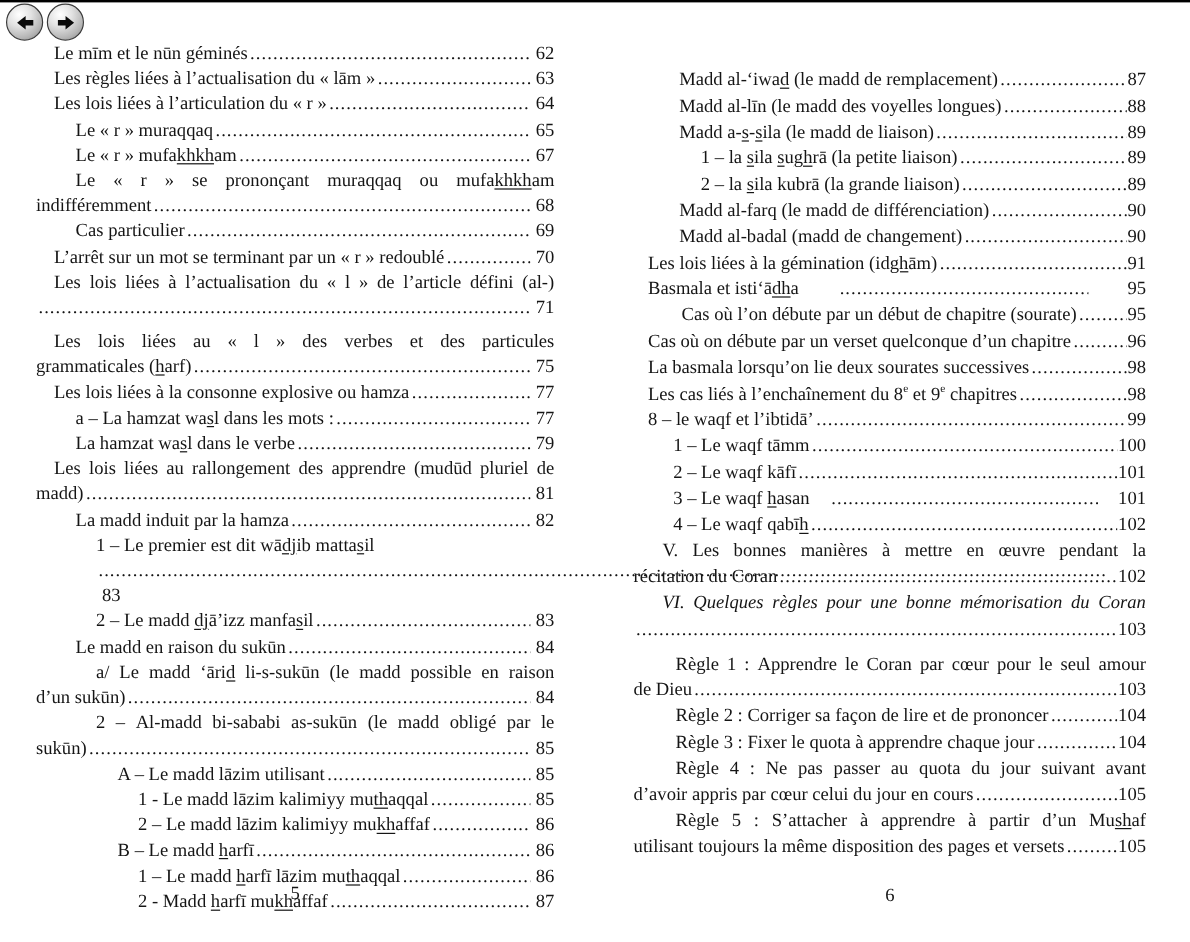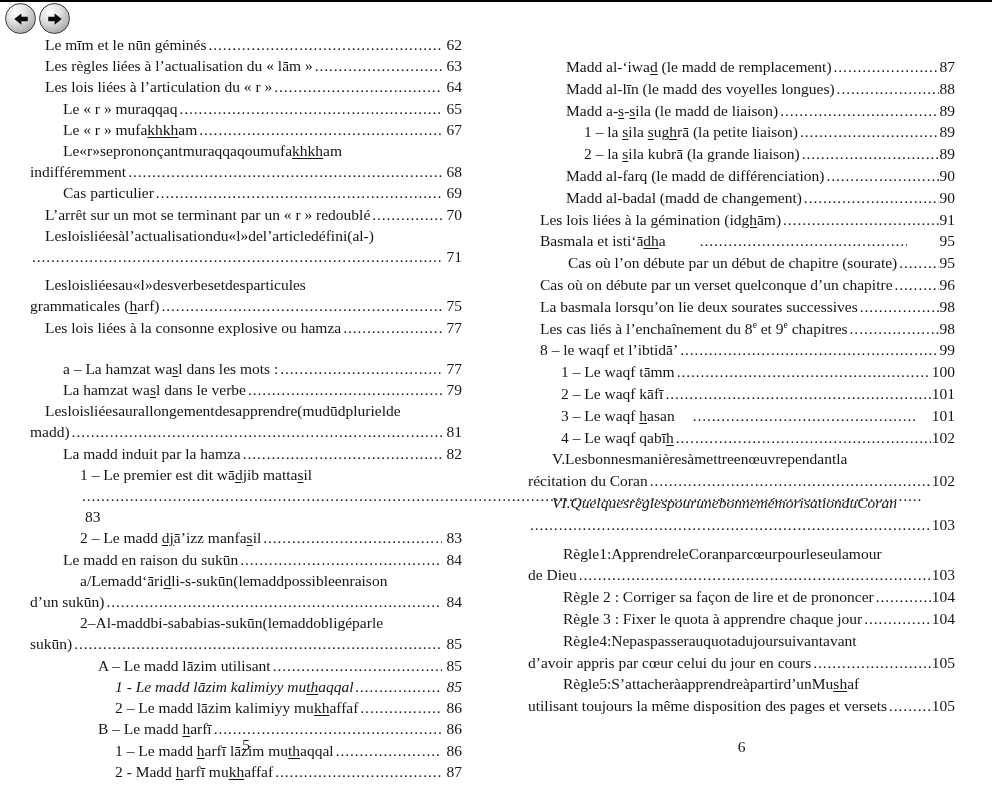--- a/index.html
+++ b/index.html
@@ -15,21 +15,21 @@
     background:radial-gradient(circle at 35% 28%,#ffffff 0%,#e2e2e2 35%,#b5b5b5 70%,#7e7e7e 100%);
     display:flex;align-items:center;justify-content:center;padding:0;cursor:pointer;
   }
   .navbtn svg{width:18px;height:18px;fill:#0a0a0a;display:block;}
   .page{position:absolute;}
   #page-left{left:30px;top:34px;width:432px;}
   #page-right{left:528px;top:56px;width:427px;}
   #page-left .entry{line-height:21.2px;}
   #page-right .entry{line-height:21.8px;}
   .entry.gap{margin-top:7px;}
-  .jline{display:flex;}
+  .jline{display:flex;justify-content:space-between;}
   .lline{display:flex;align-items:baseline;}
   .lline .t{white-space:nowrap;}
   .dots{flex:1;overflow:hidden;white-space:nowrap;letter-spacing:0.9px;padding-left:2px;min-width:6px;}
   .dots::after{content:"................................................................................................................................................................................";}
   .num{white-space:nowrap;}
   #page-left .num{padding-left:5px;text-align:center;}
   #page-right .num{padding-left:1px;}
   .pagenum{position:absolute;text-align:center;font-size:15.5px;}
   #footer-left{left:30px;top:736px;width:432px;}
   #footer-right{left:528px;top:738px;width:427px;}
@@ -170,21 +170,21 @@
       </div>
     </div>
     <div class="entry">
       <div class="lline" style="padding-left: 15px;">
         <span class="t">Les lois liées à la consonne explosive ou hamza</span>
         <span class="dots"></span>
         <span class="num">77</span>
       </div>
     </div>
     <div class="entry">
-      <div class="lline" style="padding-left: 33px; margin-top: 20px;">
+      <div class="lline" style="padding-left: 33px;">
         <span class="t">a – La hamzat wa<u>s</u>l dans les mots :</span>
         <span class="dots"></span>
         <span class="num">77</span>
       </div>
     </div>
     <div class="entry">
       <div class="lline" style="padding-left: 33px;">
         <span class="t">La hamzat wa<u>s</u>l dans le verbe</span>
         <span class="dots"></span>
         <span class="num">79</span>
@@ -276,21 +276,21 @@
       </div>
     </div>
     <div class="entry">
       <div class="lline" style="padding-left: 68px;">
         <span class="t">A – Le madd lāzim utilisant</span>
         <span class="dots"></span>
         <span class="num">85</span>
       </div>
     </div>
     <div class="entry">
-      <div class="lline" style="padding-left: 85px; font-style: italic;">
+      <div class="lline" style="padding-left: 85px;">
         <span class="t">1 - Le madd lāzim kalimiyy mu<u>th</u>aqqal</span>
         <span class="dots"></span>
         <span class="num">85</span>
       </div>
     </div>
     <div class="entry">
       <div class="lline" style="padding-left: 85px;">
         <span class="t">2 – Le madd lāzim kalimiyy mu<u>kh</u>affaf</span>
         <span class="dots"></span>
         <span class="num">86</span>

